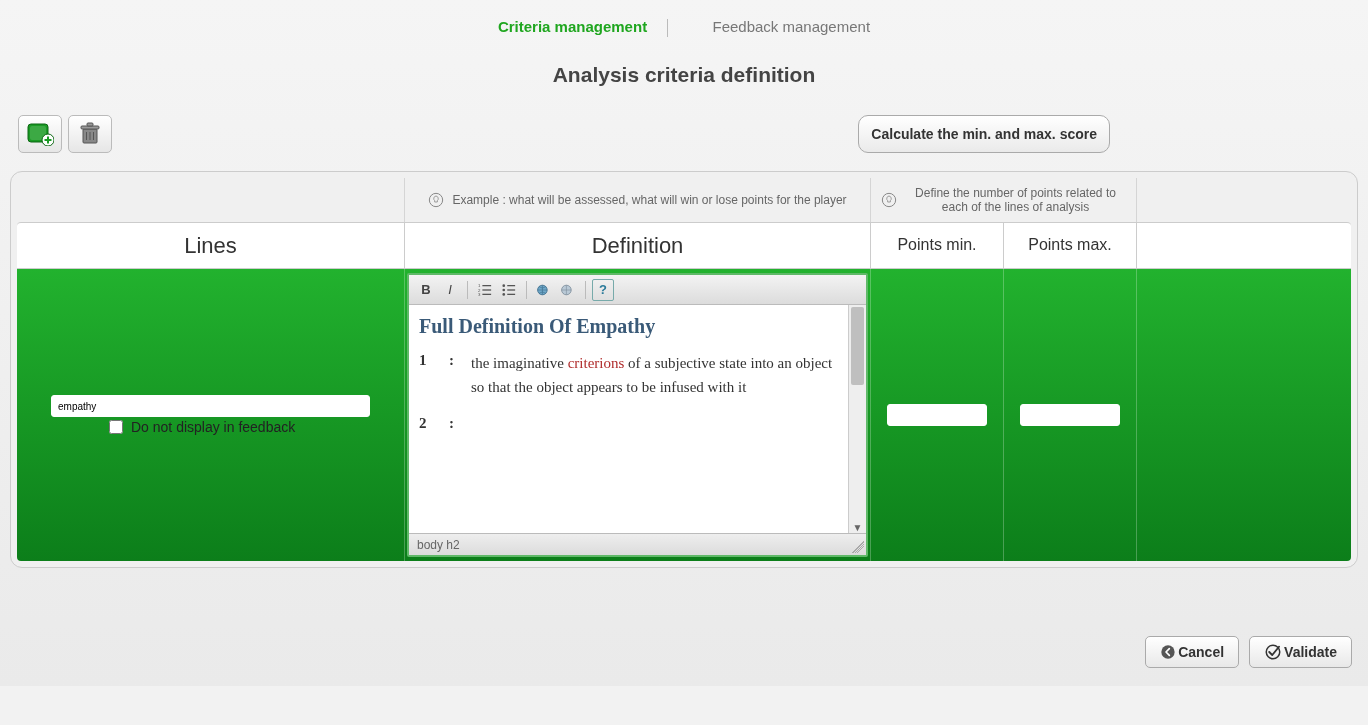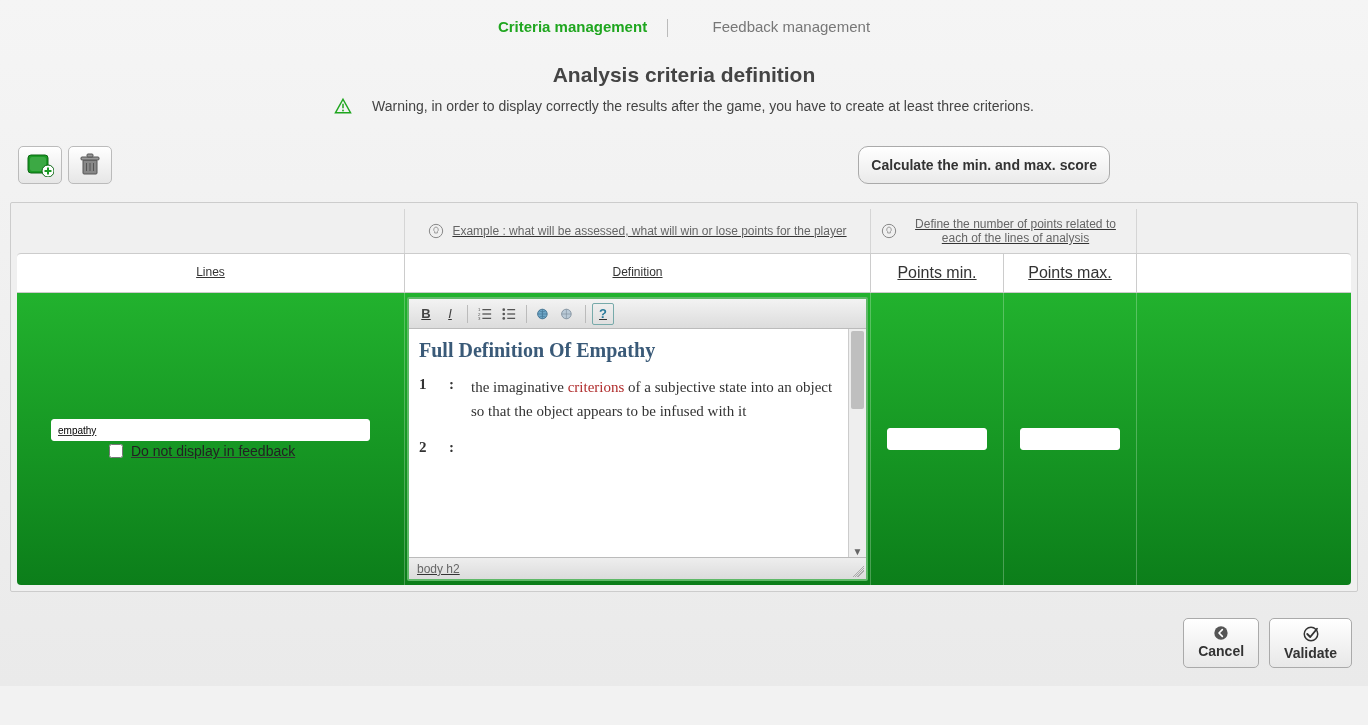--- a/index.html
+++ b/index.html
@@ -79,23 +79,22 @@
     cursor: pointer;
     color: #333;
     font-family: inherit;
     margin-right: 240px;
   }
   
   .panel {
     margin: 18px 10px 0 10px;
     background: #f0f0f0;
     border: 1px solid #ccc;
-    border-radius: 2px;
+    border-radius: 12px;
     padding: 6px;
-    text-decoration: underline;
   }
   .hint-row {
     display: flex;
     height: 44px;
   }
   .hint-cell {
     border-right: 1px solid #d5d5d5;
     display: flex;
     align-items: center;
     justify-content: center;
@@ -116,21 +115,21 @@
     background: #fff;
     border-top: 1px solid #ccc;
     border-bottom: 1px solid #ccc;
     border-radius: 4px 4px 0 0;
   }
   .header-cell {
     border-right: 1px solid #ccc;
     display: flex;
     align-items: center;
     justify-content: center;
-    font-size: 12px;
+    font-size: 22px;
     font-weight: 500;
     color: #333;
     padding: 10px 4px;
     text-align: center;
     line-height: 1.15;
   }
   .header-cell.col-lines { width: 388px; }
   .header-cell.col-desc  { width: 466px; }
   .header-cell.col-pmin  { width: 133px; font-size: 16px; }
   .header-cell.col-pmax  { width: 133px; font-size: 16px; }
@@ -273,46 +272,35 @@
     padding: 6px 14px;
     background: linear-gradient(#fff,#e8e8e8);
     border: 1px solid #aaa;
     border-radius: 5px;
     font-size: 14px;
     font-weight: bold;
     color: #333;
     cursor: pointer;
     display:flex; align-items:center; gap:2px;
     font-family: inherit;
-    flex-direction: column;
   }
 </style>
 </head>
 <body>
 
 <div class="page">
 
   <div class="topnav">
     <span class="active">Criteria management</span>
     <span class="sep"></span>
     <span class="inactive">Feedback management</span>
   </div>
 
   <div class="title">Analysis criteria definition</div>
 
-  <div class="warning-row">
-    <span class="warn-icon">
-      <svg width="18" height="18" viewBox="0 0 24 24">
-          <path fill="none" stroke="#1fa61f" stroke-width="2" d="M12 3 L22 21 L2 21 Z"></path>
-          <line x1="12" y1="9" x2="12" y2="15" stroke="#1fa61f" stroke-width="2"></line>
-          <circle cx="12" cy="18" r="1.2" fill="#1fa61f"></circle>
-        </svg>
-    </span>
-    <span>Warning, in order to display correctly the results after the game, you have to create at least three criterions.</span>
-  </div>
 
   <div class="toolbar-row">
     <div class="toolbar-left">
       <div class="icon-btn">
         <svg width="28" height="24" viewBox="0 0 28 24">
           <rect x="2" y="2" width="20" height="18" rx="3" fill="#1a9a24" stroke="#0b6612"></rect>
           <rect x="4" y="4" width="16" height="14" rx="2" fill="#fff" opacity="0.15"></rect>
           <circle cx="22" cy="18" r="6" fill="#fff" stroke="#0b6612"></circle>
           <line x1="22" y1="14.5" x2="22" y2="21.5" stroke="#1a9a24" stroke-width="2"></line>
           <line x1="18.5" y1="18" x2="25.5" y2="18" stroke="#1a9a24" stroke-width="2"></line>

